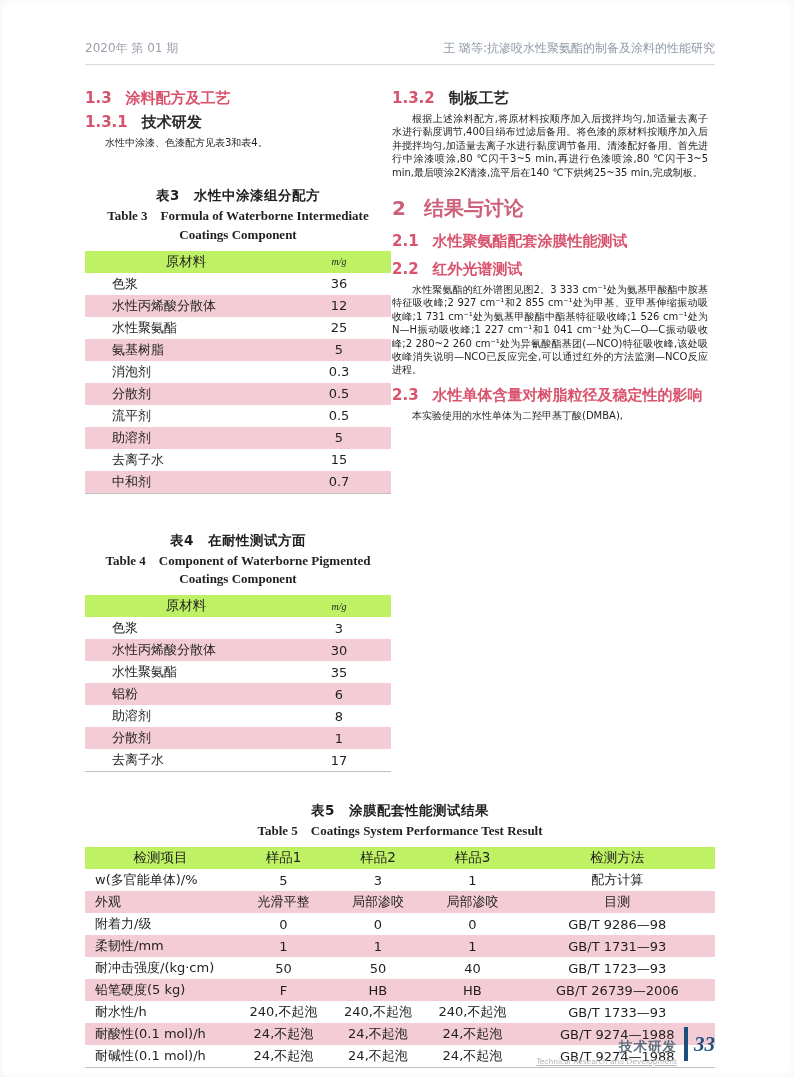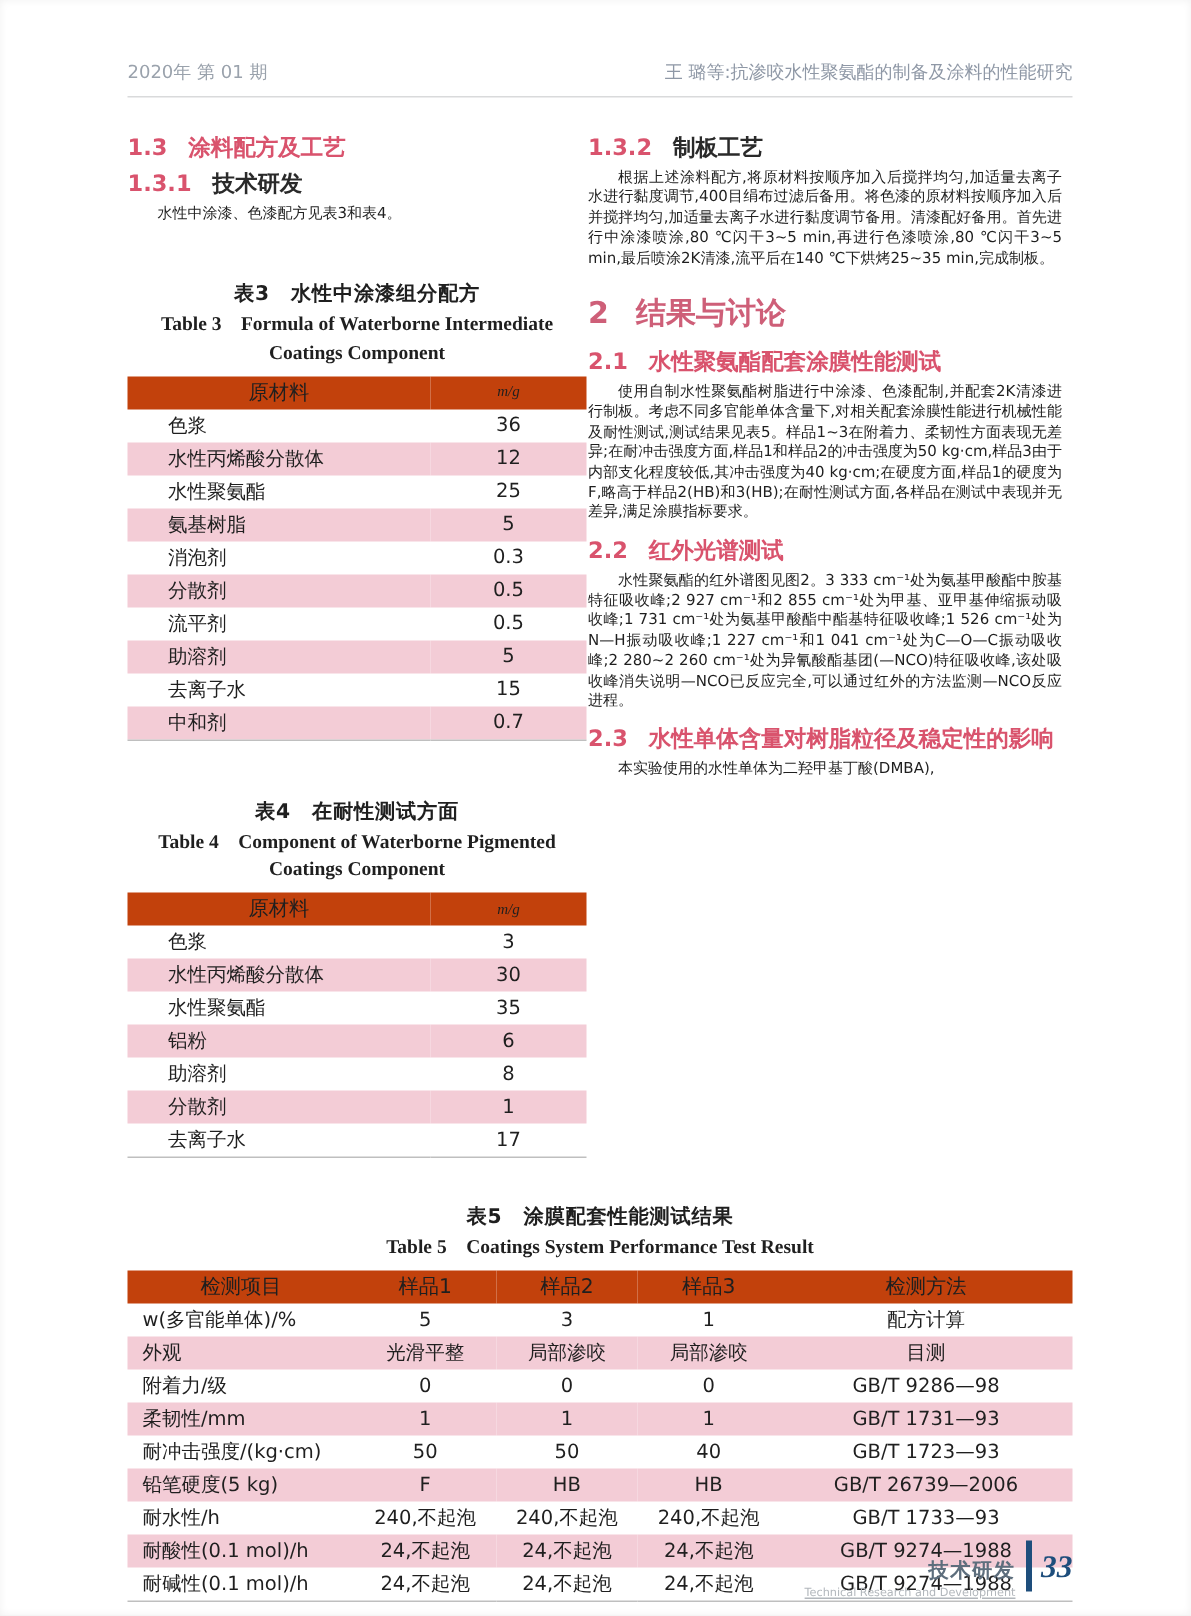--- a/index.html
+++ b/index.html
@@ -52,21 +52,21 @@
   .tbl-caption-en {
     text-align: center; font-size: 13px; font-weight: bold; color: #1f1f1f;
     font-family: "Liberation Serif", "DejaVu Serif", serif;
     line-height: 1.4; margin-top: 2px;
   }
   .cap-gap { margin-top: 38px; }
 
   
   table { border-collapse: collapse; width: 100%; margin-top: 7px; border-bottom: 1px solid #bfbfbf; }
   th, td { font-size: 13px; color: #1f1f1f; padding: 2px 4px; height: 21px; text-align: center; }
-  thead th { background: #c2410c; font-size: 13.5px; font-weight: normal; }
+  thead th { background: #bef264; font-size: 13.5px; font-weight: normal; }
   tbody tr:nth-child(even) td { background: #f3ccd6; }
 
   .formula-table td:first-child { text-align: left; padding-left: 27px; }
   .formula-table th:first-child { width: 66%; }
   .formula-table thead th:nth-child(2) {
     font-style: italic; font-family: "Liberation Serif", "DejaVu Serif", serif; font-size: 10px;
   }
 
   .perf-table td:first-child { text-align: left; padding-left: 10px; }
   .perf-table th:nth-child(1) { width: 24%; }
@@ -219,21 +219,20 @@
         <p class="body-text">根据上述涂料配方,将原材料按顺序加入后搅拌均匀,加适量去离子水进行黏度调节,400目绢布过滤后备用。将色漆的原材料按顺序加入后并搅拌均匀,加适量去离子水进行黏度调节备用。清漆配好备用。首先进行中涂漆喷涂,80 ℃闪干3~5 min,再进行色漆喷涂,80 ℃闪干3~5 min,最后喷涂2K清漆,流平后在140 ℃下烘烤25~35 min,完成制板。</p>
 
         <div class="h-big">
           <span class="h-num">2</span><span>结果与讨论</span>
         </div>
 
         <div class="h-rose">
           <span class="h-num">2.1</span><span>水性聚氨酯配套涂膜性能测试</span>
         </div>
 
-        <p class="body-text">使用自制水性聚氨酯树脂进行中涂漆、色漆配制,并配套2K清漆进行制板。考虑不同多官能单体含量下,对相关配套涂膜性能进行机械性能及耐性测试,测试结果见表5。样品1~3在附着力、柔韧性方面表现无差异;在耐冲击强度方面,样品1和样品2的冲击强度为50 kg·cm,样品3由于内部支化程度较低,其冲击强度为40 kg·cm;在硬度方面,样品1的硬度为F,略高于样品2(HB)和3(HB);在耐性测试方面,各样品在测试中表现并无差异,满足涂膜指标要求。</p>
 
         <div class="h-rose mt8">
           <span class="h-num">2.2</span><span>红外光谱测试</span>
         </div>
 
         <p class="body-text">水性聚氨酯的红外谱图见图2。3 333 cm⁻¹处为氨基甲酸酯中胺基特征吸收峰;2 927 cm⁻¹和2 855 cm⁻¹处为甲基、亚甲基伸缩振动吸收峰;1 731 cm⁻¹处为氨基甲酸酯中酯基特征吸收峰;1 526 cm⁻¹处为N—H振动吸收峰;1 227 cm⁻¹和1 041 cm⁻¹处为C—O—C振动吸收峰;2 280~2 260 cm⁻¹处为异氰酸酯基团(—NCO)特征吸收峰,该处吸收峰消失说明—NCO已反应完全,可以通过红外的方法监测—NCO反应进程。</p>
 
         <div class="h-rose mt8">
           <span class="h-num">2.3</span><span>水性单体含量对树脂粒径及稳定性的影响</span>
         </div>

